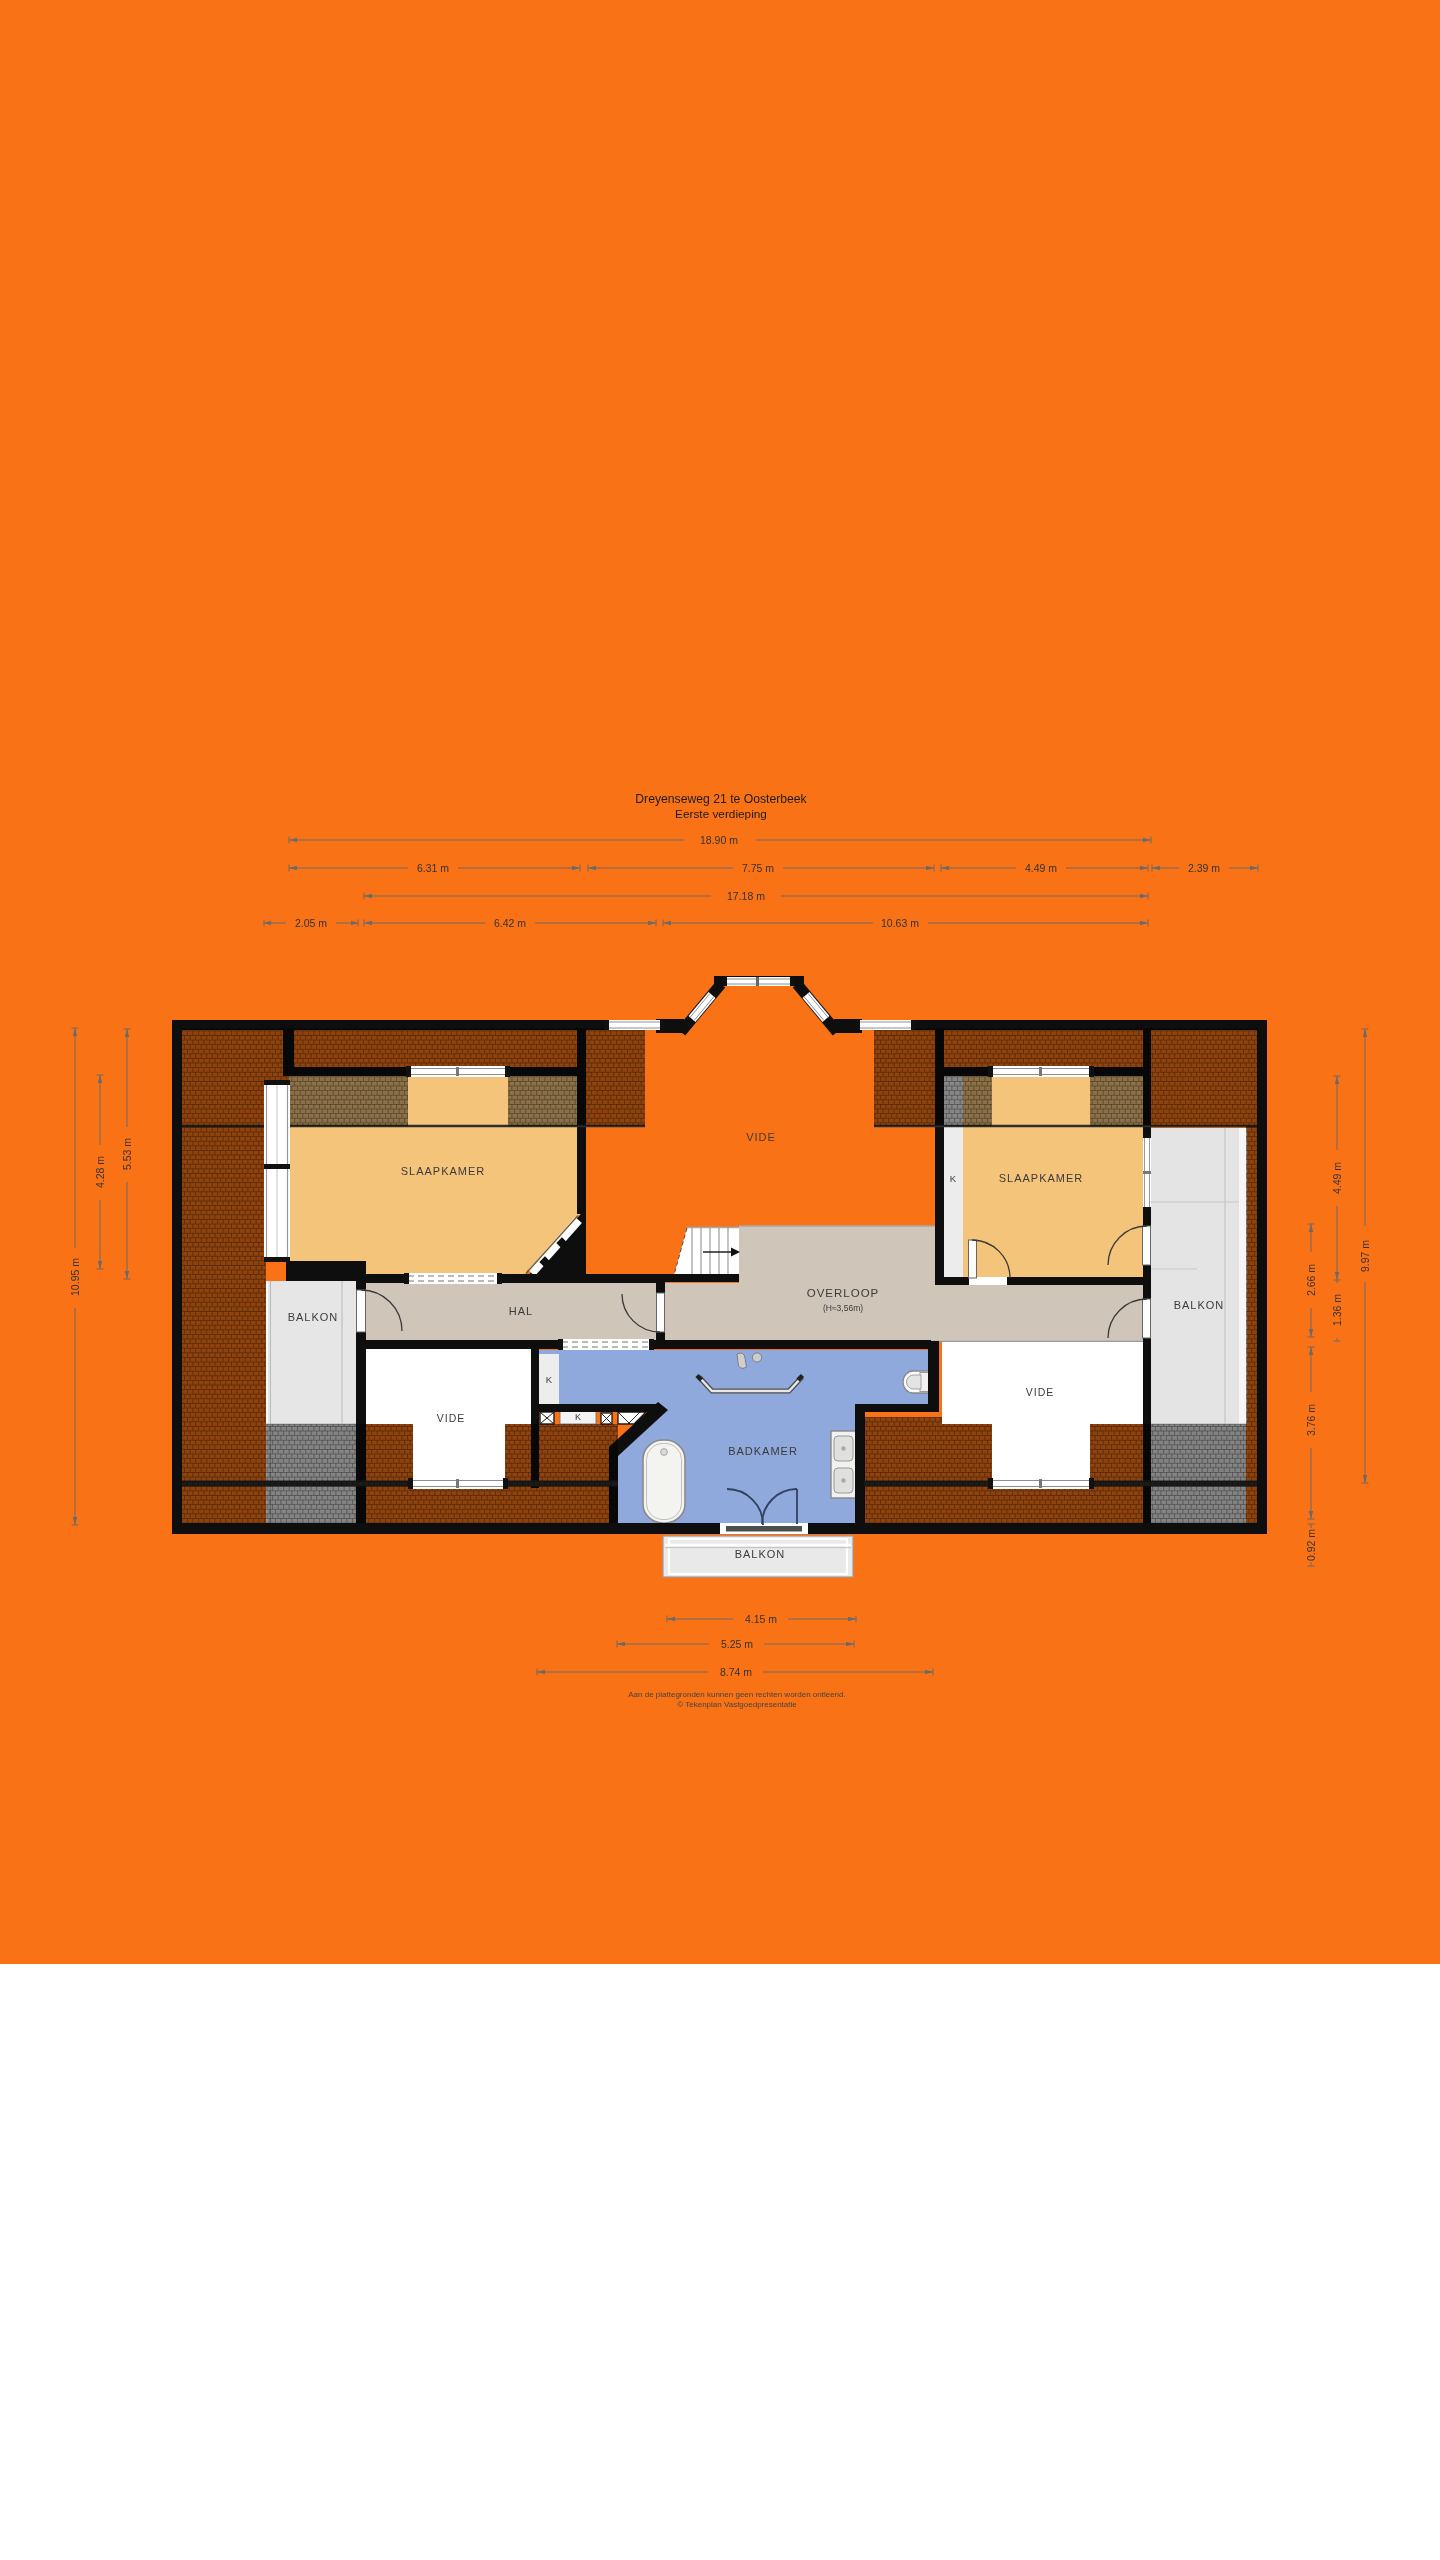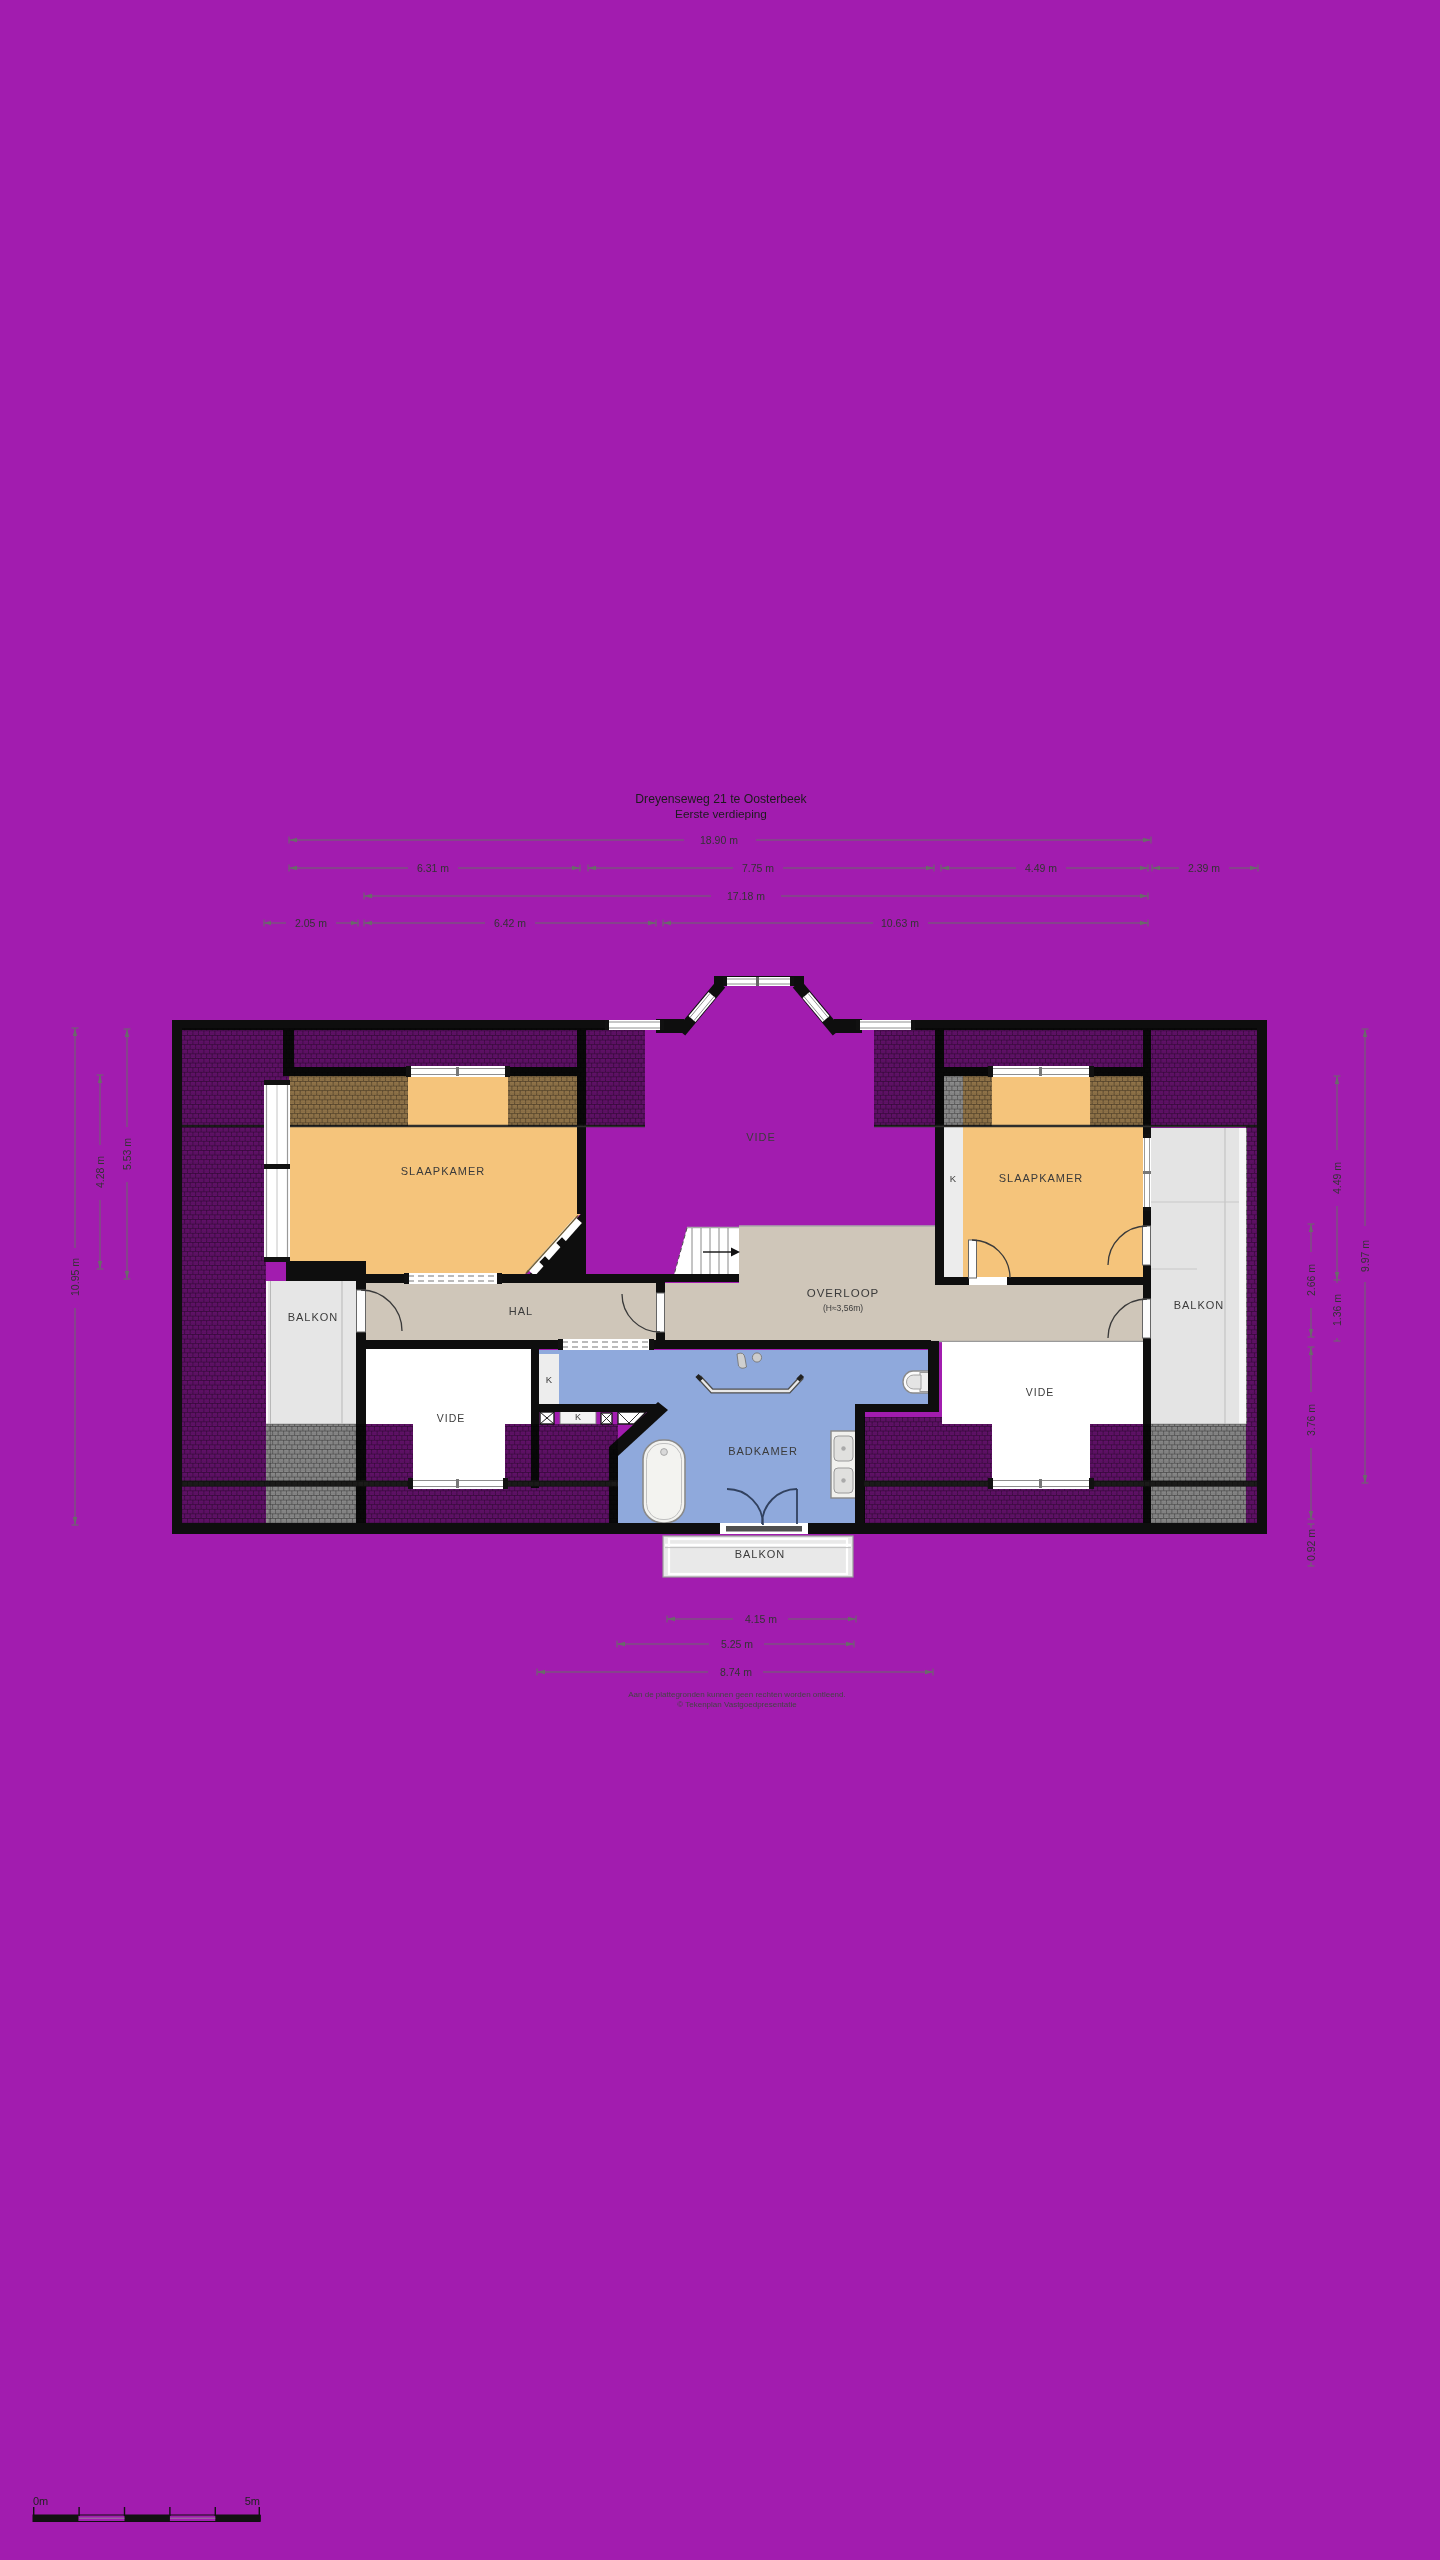--- a/index.html
+++ b/index.html
@@ -1,16 +1,16 @@
 <!DOCTYPE html>
 <html><head>
 <meta charset="utf-8">
 <style>
   html,body{margin:0;padding:0;background:#ffffff;}
-  #page{position:relative;width:1440px;height:2560px;background:#a21caf;overflow:hidden;
+  #page{position:relative;width:1440px;height:1964px;background:#f97316;overflow:hidden;
         font-family:"Liberation Sans", sans-serif;}
   svg text{font-family:"Liberation Sans", sans-serif;}
 </style>
 </head>
 <body>
 <div id="page">
 <svg width="1440" height="2560" viewBox="0 0 1440 2560">
 <defs>
 <pattern id="hp" width="11" height="9.2" patternUnits="userSpaceOnUse">
   <rect width="11" height="9.2" fill="#979797"></rect>

